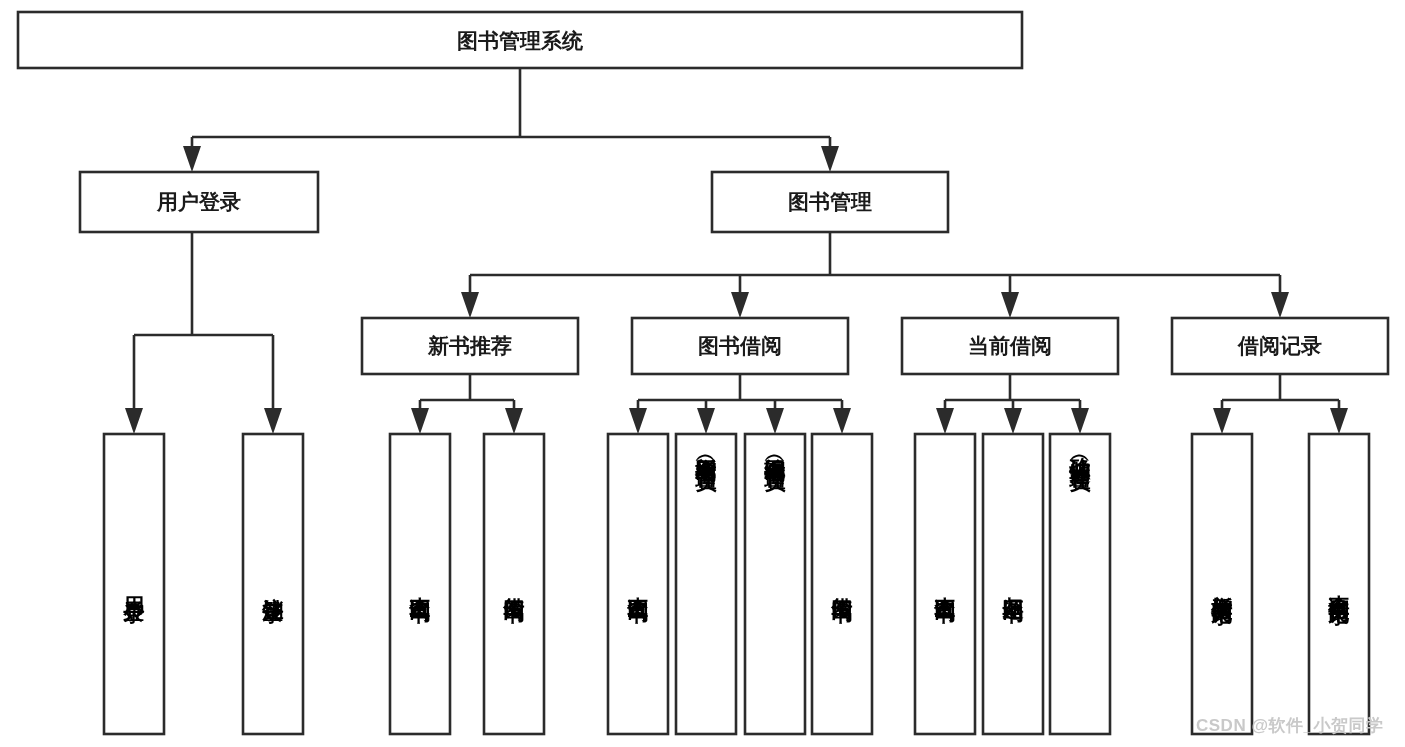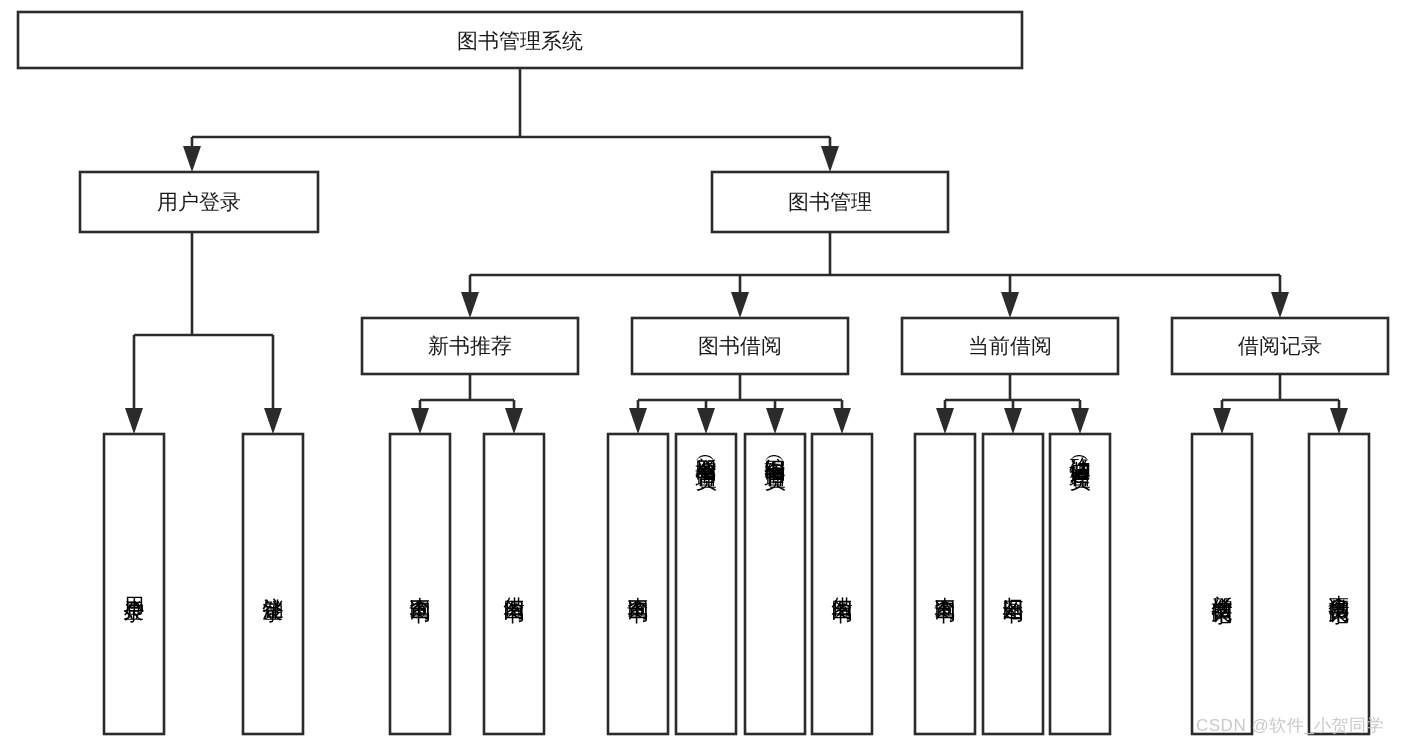--- a/index.html
+++ b/index.html
@@ -12,20 +12,21 @@
     width: 1405px;
     height: 747px;
     font-family: "Liberation Sans", "DejaVu Sans", sans-serif;
     overflow: hidden;
     position: relative;
   }
   #diagram-root {
     position: relative;
     width: 1405px;
     height: 747px;
+    font-weight: bold;
   }
   svg#flow-svg {
     position: absolute;
     left: 0;
     top: 0;
     width: 1405px;
     height: 747px;
     display: block;
   }
   .node-box {

